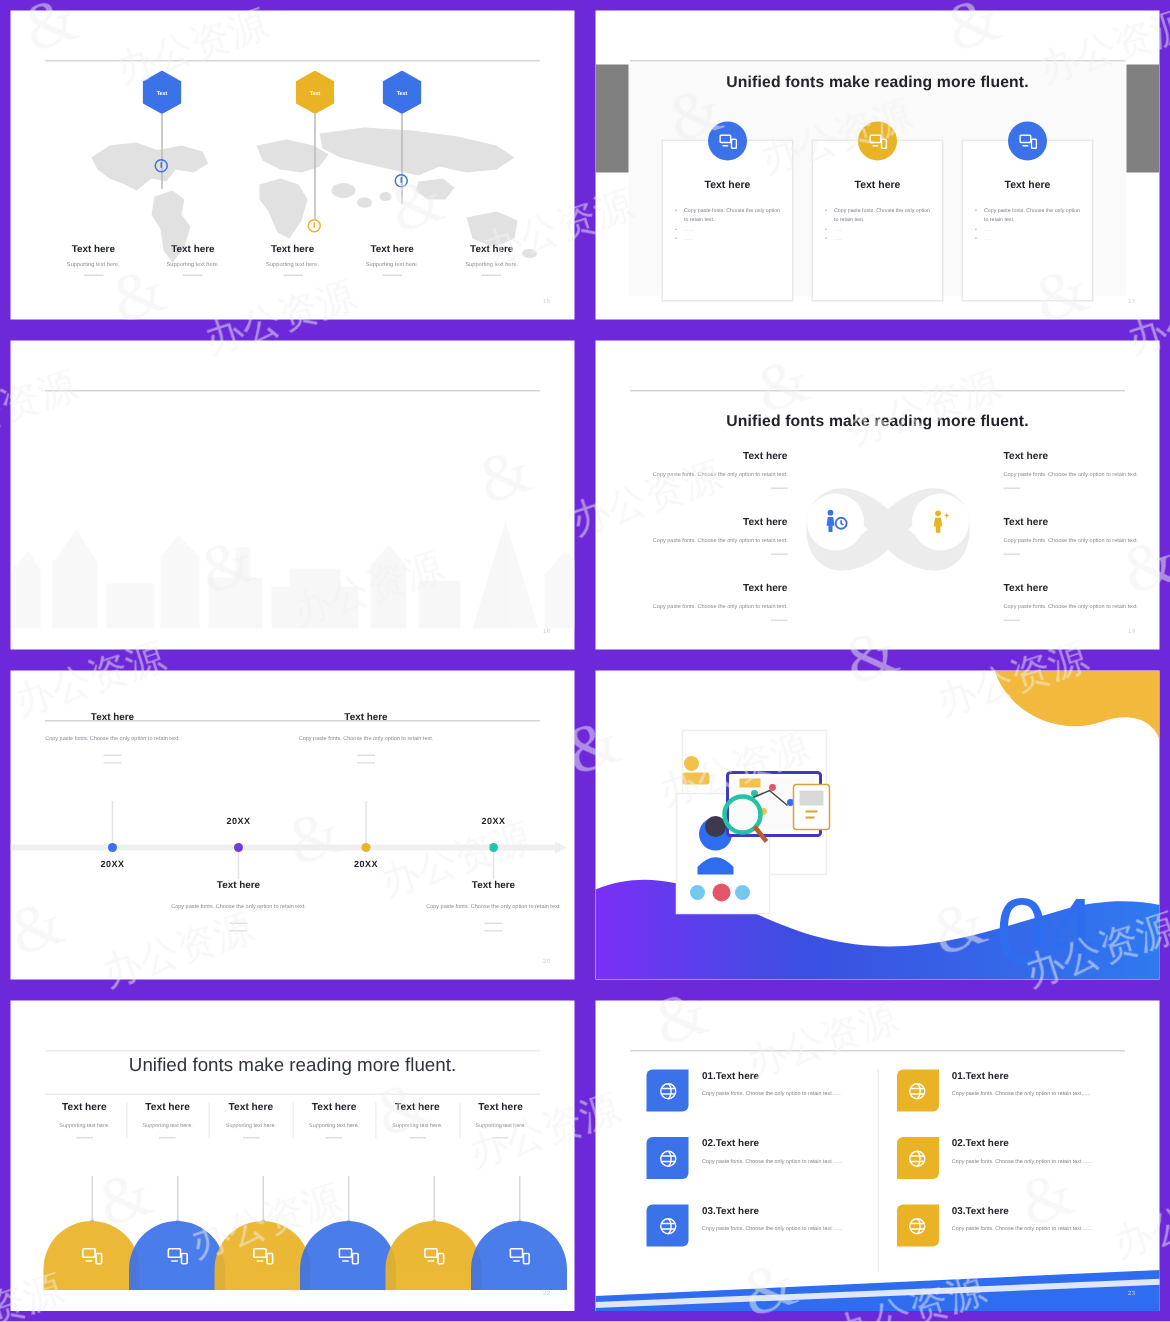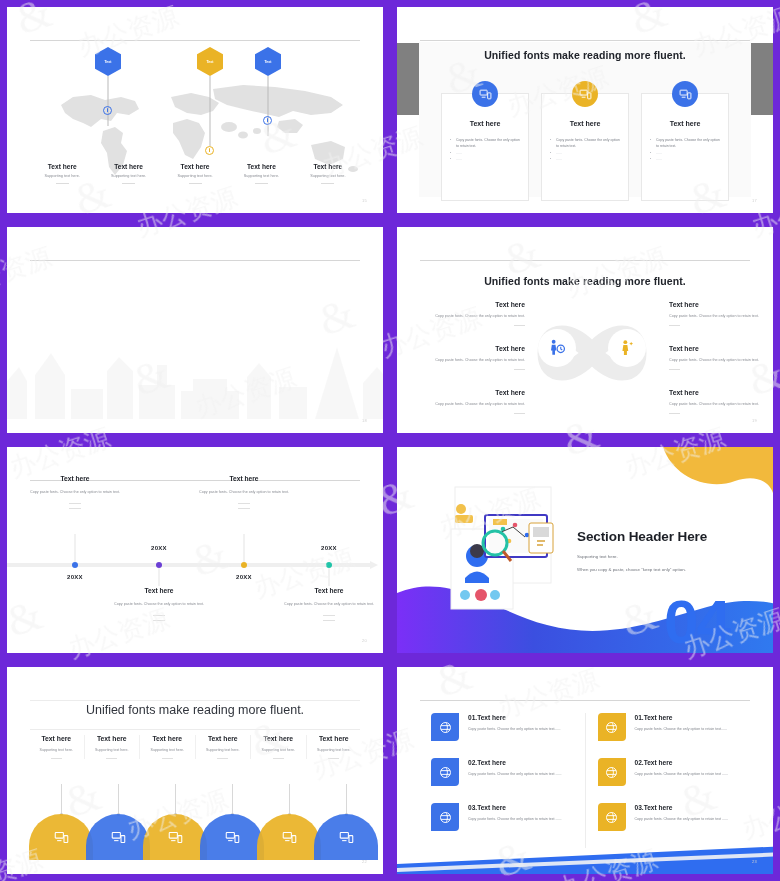--- a/index.html
+++ b/index.html
@@ -127,21 +127,21 @@
   .t5-box .d2 { width: 12px; height: 1px; background: #e0e0e0; margin: 4px auto 0; }
 
   
   .s6 { background: #ffffff; }
   .s6 .txt { position: absolute; left: 180px; top: 82px; width: 200px; }
   .s6 .h1 { font-size: 13.5px; font-weight: bold; color: #1c1f26; letter-spacing: -.1px; }
   .s6 .p1 { font-size: 4.4px; color: #6f737b; margin-top: 10px; }
   .s6 .p2 { font-size: 4.4px; color: #6f737b; margin-top: 8px; }
   .s6 .bignum {
     position: absolute; right: 44px; bottom: 6px;
-    font-size: 62px; font-weight: bold; color: #2f6df0; line-height: .8;
+    font-size: 62px; font-weight: normal; color: #2f6df0; line-height: .8;
     letter-spacing: -2px;
   }
 
   
   .s7-title { position: absolute; left: 0; right: 0; top: 36px; text-align: center; font-size: 12.5px; color: #30343c; }
   .s7-rule { position: absolute; left: 23px; right: 23px; height: 1px; background: #ececec; }
   .s7-cards { position: absolute; left: 22px; right: 22px; top: 68px; display: flex; }
   .s7-card { flex: 1; text-align: center; border-right: 1px solid #f0f0f0; padding: 0 2px; }
   .s7-card:last-child { border-right: none; }
   .s7-card .h { font-size: 6.8px; font-weight: bold; color: #21242b; }
@@ -474,25 +474,20 @@
       <circle cx="76" cy="58" r="2.3" fill="#f2c14b"></circle>
       <path d="M66 50 L80 44 L92 54" stroke="#444" stroke-width="1" fill="none"></path>
       <rect x="60" y="36" width="14" height="6" fill="#f2c14b"></rect>
       <circle cx="62" cy="60" r="12" fill="none" stroke="#24c2a6" stroke-width="3"></circle>
       <path d="M70 68 L78 78" stroke="#c05a2a" stroke-width="3"></path>
       <rect x="96" y="40" width="24" height="30" rx="2" fill="#fff" stroke="#d8a23a"></rect>
       <rect x="100" y="44" width="16" height="10" fill="#d9d9d9"></rect>
       <path d="M104 58 h8 M104 62 h6" stroke="#d8a23a" stroke-width="1.4"></path>
     </svg>
 
-    <div class="txt">
-      <div class="h1">Section Header Here</div>
-      <div class="p1">Supporting text here.</div>
-      <div class="p2">When you copy &amp; paste, choose "keep text only" option.</div>
-    </div>
     <div class="bignum">04</div>
   </div>
 
   <div class="slide">
     <div class="s7-rule" style="top:33px;"></div>
     <div class="s7-title">Unified fonts make reading more fluent.</div>
     <div class="s7-rule" style="top:62px;"></div>
 
     <div class="s7-cards">
       <div class="s7-card">

